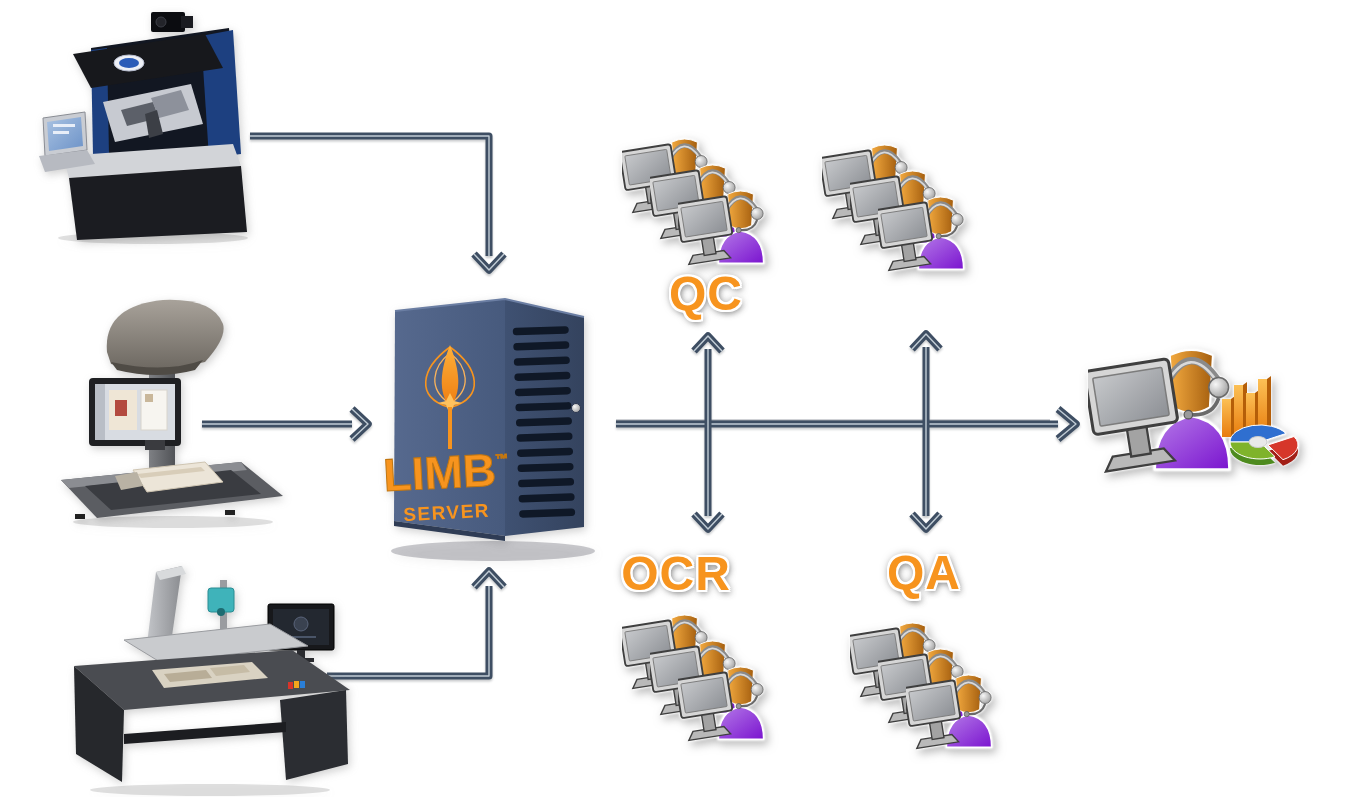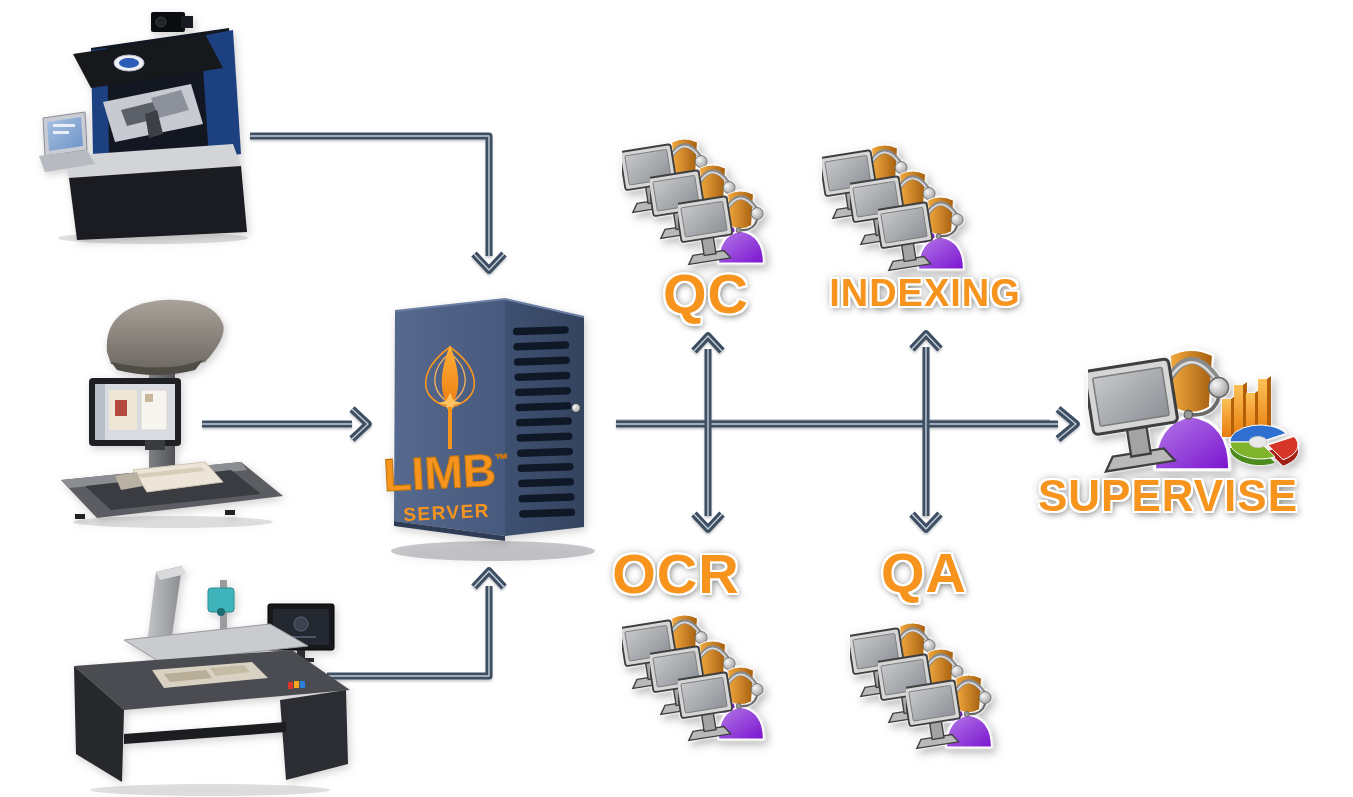--- a/index.html
+++ b/index.html
@@ -15,21 +15,21 @@
   .icon-halo { filter: drop-shadow(0 0 1px #ffffff) drop-shadow(0 0 1px #ffffff) drop-shadow(3px 4px 4px rgba(120,120,120,.5)); }
   .arrows { position:absolute; left:0; top:0; filter: drop-shadow(0 2px 1px rgba(130,135,140,.45)); }
   .label {
     position:absolute; transform:translate(-50%,-50%);
     font-weight:bold; color:#F7941E; white-space:nowrap; letter-spacing:1px;
     text-shadow:
       -2px -2px 0 #fff, 2px -2px 0 #fff, -2px 2px 0 #fff, 2px 2px 0 #fff,
       0 -2px 0 #fff, 0 2px 0 #fff, -2px 0 0 #fff, 2px 0 0 #fff,
       0 0 8px rgba(130,130,130,.95), 2px 3px 6px rgba(120,120,120,.85);
   }
-  .lbl-40 { font-size:56px; }
+  .lbl-40 { font-size:48px; }
   .lbl-38 { font-size:38px; }
   .lbl-44 { font-size:44px; }
 </style>
 </head>
 <body>
 
 <svg width="0" height="0" style="position:absolute" aria-hidden="true">
   <defs>
     <linearGradient id="gPurple" x1="0" y1="0" x2="1" y2="1">
       <stop offset="0" stop-color="#b57ae8"></stop>
@@ -335,18 +335,16 @@
         <path d="M30,22 L45,36.7 A30,17 0 0 1 0,22 Z" fill="#7fb32b" stroke="#ffffff" stroke-width="1"></path>
         <g transform="translate(8,3)">
             <path d="M30,22 L56,13.5 A30,17 0 0 1 45,36.7 Z" fill="#d6362a" stroke="#ffffff" stroke-width="1"></path>
           </g>
         <ellipse cx="28" cy="22" rx="9" ry="5.5" fill="#e9e9e9" stroke="#cccccc"></ellipse>
       </g>
     </svg>
   </div>
 
   <div class="label lbl-40" style="left:706px; top:293px;">QC</div>
-  <div class="label lbl-38" style="left:925px; top:293px;">INDEXING</div>
   <div class="label lbl-40" style="left:676px; top:573px;">OCR</div>
   <div class="label lbl-40" style="left:924px; top:572px;">QA</div>
-  <div class="label lbl-44" style="left:1168px; top:496px;">SUPERVISE</div>
 
 </div>
 
 </body></html>

